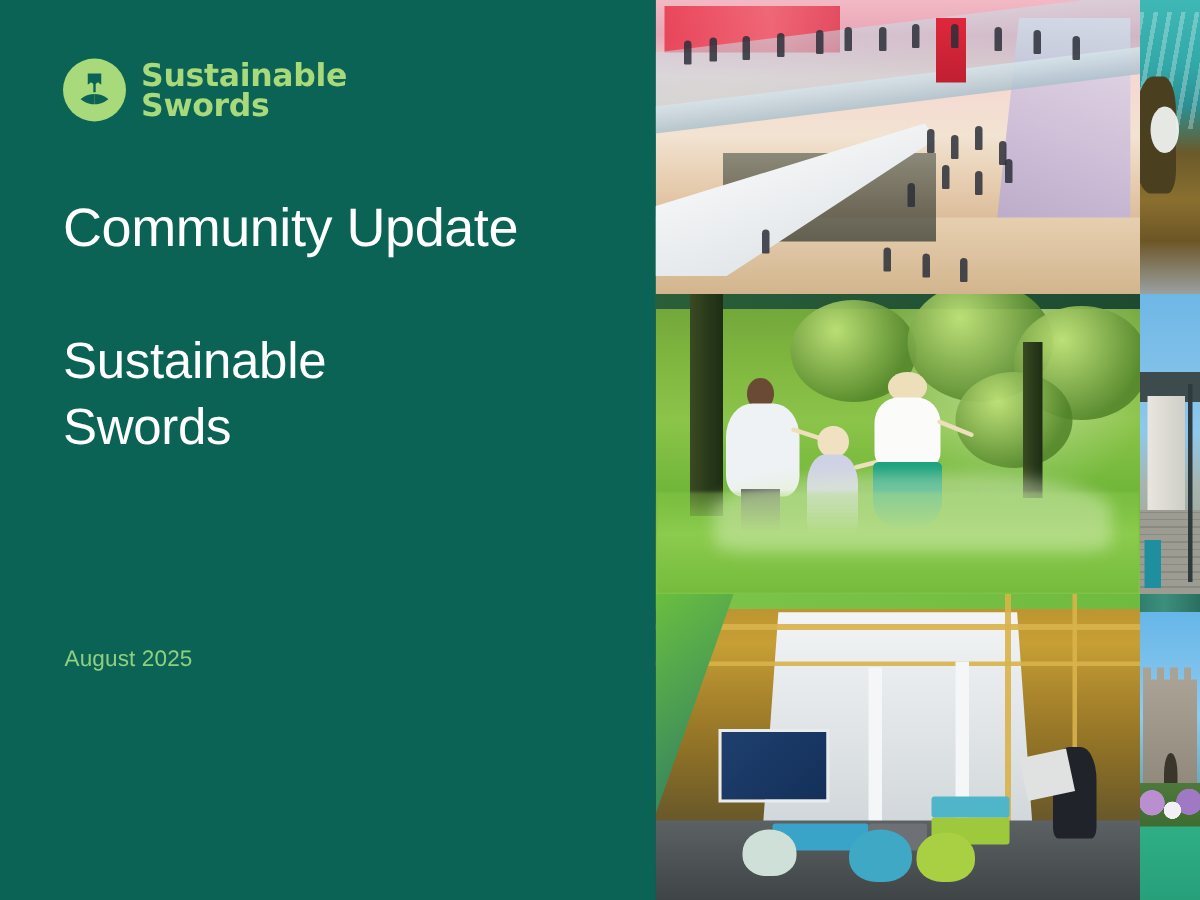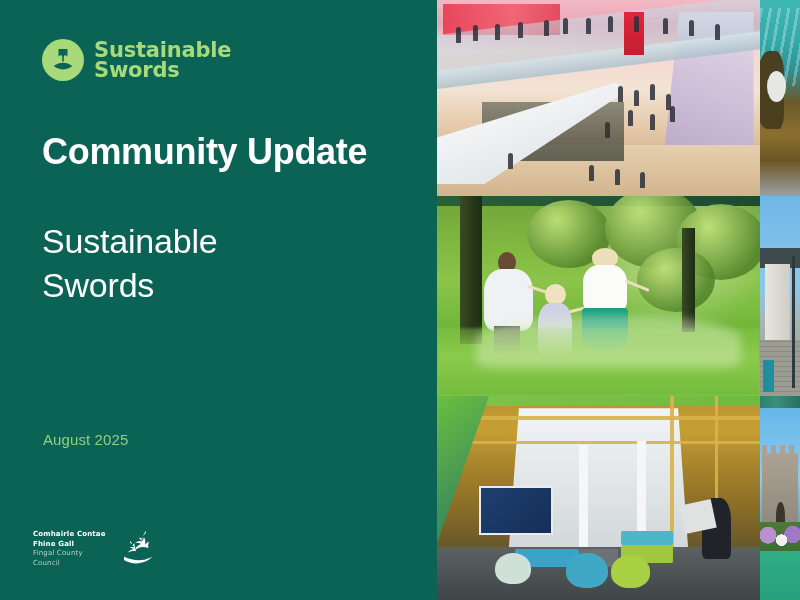--- a/index.html
+++ b/index.html
@@ -31,21 +31,21 @@
   }
   .wordmark-line {
     font-size:21px; color:#a8d97a;
     font-family:"DejaVu Sans", sans-serif;
     font-weight:bold;
   }
 
   
   #slide-title {
     position:absolute; left:42px; top:132px; width:380px;
-    font-size:36px; color:#ffffff; font-weight:bold;
+    font-size:36px; color:#ffffff; font-weight:normal;
     letter-spacing:-0.3px; line-height:1.1;
   }
   #slide-subtitle {
     position:absolute; left:42px; top:220px; width:330px;
     font-size:34px; color:#ffffff; font-weight:normal;
     letter-spacing:-0.2px; line-height:1.28;
   }
   #slide-date {
     position:absolute; left:43px; top:431px;
     font-size:15px; color:#8fd07f; letter-spacing:0.1px;
@@ -325,33 +325,20 @@
 
     <h1 id="slide-title">Community Update</h1>
 
     <h2 id="slide-subtitle">
       <span>Sustainable</span><br>
       <span>Swords</span>
     </h2>
 
     <div id="slide-date">August 2025</div>
 
-    <div id="council-logo">
-      <div id="council-text">
-        <span class="council-line-ga">Comhairle Contae</span>
-        <span class="council-line-ga">Fhine Gall</span>
-        <span class="council-line-en">Fingal County</span>
-        <span class="council-line-en">Council</span>
-      </div>
-      <svg id="council-crest" viewBox="0 0 44 40">
-        <path d="M30 4c-2 2-3 5-3.5 8-1.2-1-2.6-1.4-4-1.2 1.4.8 2.4 2 2.9 3.4-2.2-.4-4.4.3-6 1.8 2-.4 4 0 5.6 1.1-3 1.2-5.4 3.5-6.7 6.5 2.4-2.3 5.5-3.6 8.7-3.7 1.9 0 3.8.4 5.5 1.2-.6-2.1-.4-4.4.6-6.4-1.6.6-3 1.7-4 3.1.6-2.6.2-5.3-1.1-7.6-.5 2-1.6 3.8-3.1 5.2.8-3.7 2.5-7.1 5.1-9.9z" fill="#ffffff"></path>
-        <path d="M14 14c1.4 1.2 2.3 2.9 2.5 4.7.4-1 1.1-1.9 2-2.4-.2 1.6.1 3.2.9 4.6-1.9-1-4.1-1.2-6.1-.6 1.6.2 3.1.9 4.3 2-2.4.2-4.6 1.5-6 3.5 2.5-1.7 5.6-2.3 8.5-1.6-1.2-3.4-3.3-6.4-6.1-8.6z" fill="#ffffff"></path>
-        <path d="M8 33c6 3.6 13.4 4.4 20 2.1 3.4-1.2 6.4-3.2 8.8-5.8-3.4 2.2-7.3 3.5-11.3 3.8-5.9.5-11.8-.9-17.5-3.3z" fill="#ffffff"></path>
-      </svg>
-    </div>
   </div>
 
   <div id="photo-grid">
 
     <div class="photo" id="photo-mall">
       <div class="layer mall-bg"></div>
       <div class="mall-redsign"></div>
       <div class="mall-rightwall"></div>
       <div class="mall-floor"></div>
       <div class="mall-shopfront"></div>

